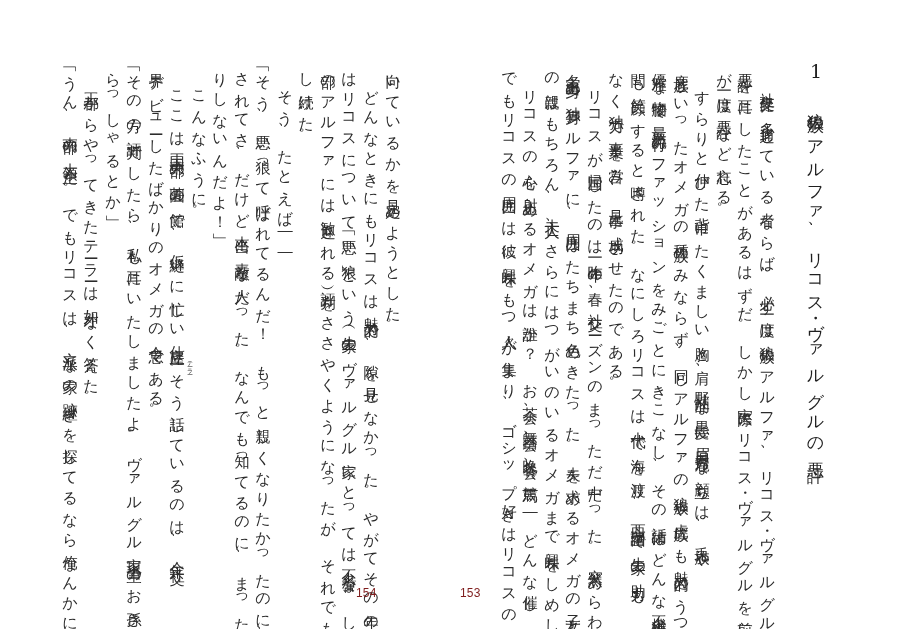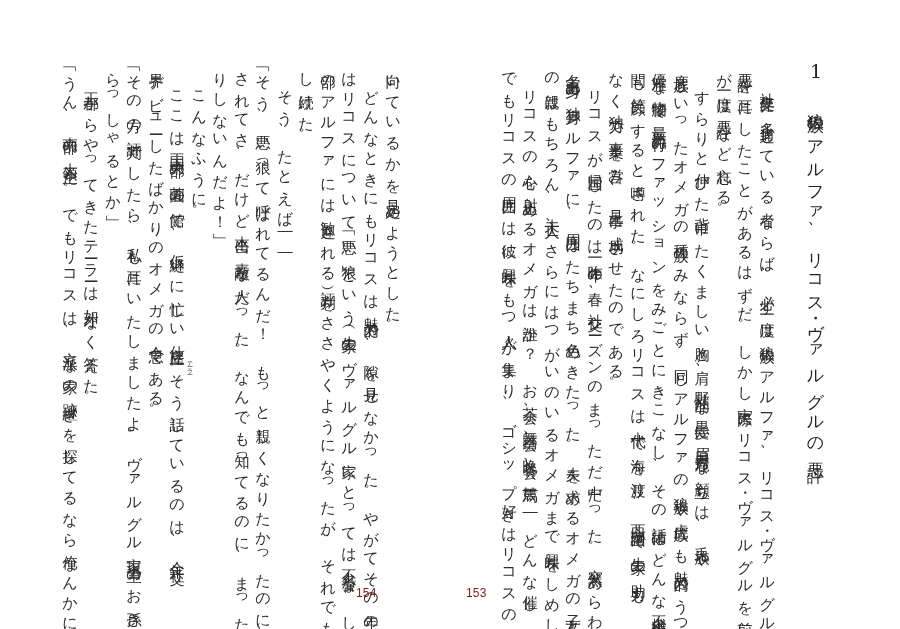--- a/index.html
+++ b/index.html
@@ -110,16 +110,16 @@
     <div class="col" style="left:221px">鹿族といったオメガの種族のみならず、同じアルファの狼族や虎族にも魅力的にうつる。</div>
     <div class="col" style="left:199px">優雅な物腰で最新流行のファッションをみごとにきこなし、その話術はどんな不機嫌な人</div>
     <div class="col" style="left:178px">間も笑顔にすると噂された。なにしろリコスは十代で海を渡り、西方諸国で生家の助力も</div>
     <div class="col" style="left:156px">なく独力で事業を営み、見事に成功させたのである。</div>
     <div class="col indent" style="left:135px">リコスが帰国したのは一昨年の春、社交シーズンのまっただ中だった。突然あらわれた</div>
     <div class="col" style="left:113px">名家出身の独身アルファに、周囲はたちまち色めきたった。夫を求めるオメガの子女とそ</div>
     <div class="col" style="left:92px">の親はもちろん、未亡人、さらにはつがいのいるオメガまで興味をしめしたほどだった。</div>
     <div class="col indent" style="left:70px">リコスの心を射止めるオメガは誰か？　お茶会、舞踏会、晩餐会、競馬――どんな催し</div>
     <div class="col" style="left:49px">でもリコスの周囲には彼に興味をもつ人々が集まり、ゴシップ好きはリコスの視線が誰に</div>
 
-    <div class="page-number" style="left:16px">153</div>
+    <div class="page-number" style="left:10px">153</div>
   </div>
 
 </div>
 
 </body></html>

